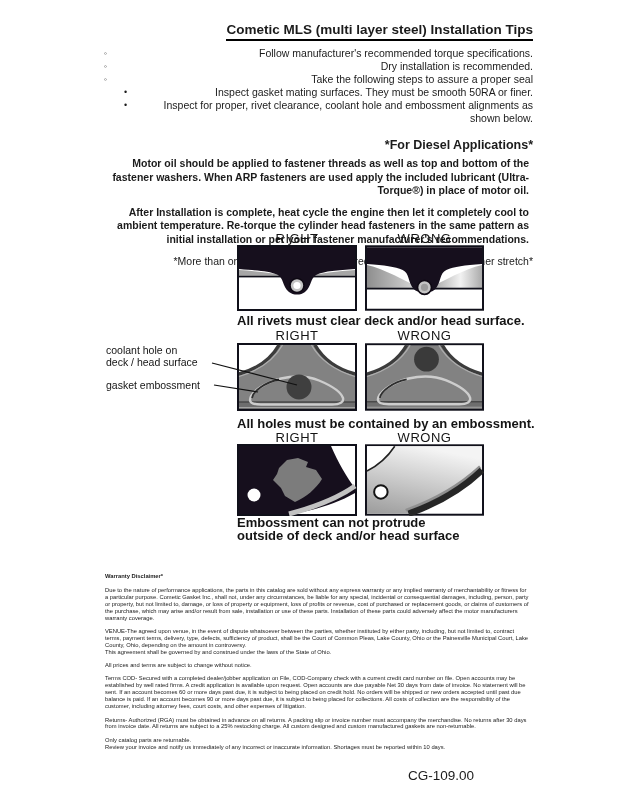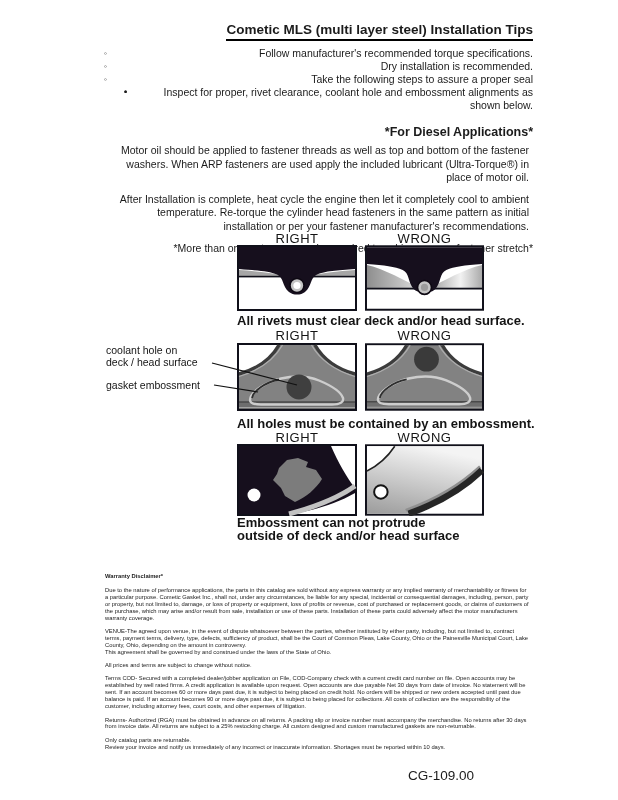--- a/index.html
+++ b/index.html
@@ -15,21 +15,21 @@
     display:inline-block;font-size:13.5px;font-weight:bold;
     border-bottom:2px solid #000;padding-bottom:2px;margin:0 0 6px 0;
   }
   .bullet-list{margin:0;padding:0;list-style:none;font-size:10.5px;line-height:13px;}
   .bullet-item{position:relative;padding-left:9px;}
   .bullet-item .marker{position:absolute;left:-1px;top:0;font-size:8px;line-height:13px;}
   .subbullet-item{position:relative;padding-left:27px;}
   .subbullet-item .marker{position:absolute;left:19px;top:0;font-size:9px;line-height:13px;}
   
   .diesel-heading{font-size:12.5px;font-weight:bold;margin:13px 0 5px 0;}
-  .diesel-para{font-size:10.5px;line-height:13.5px;margin:0 0 8px 0;width:424px;}
+  .diesel-para{font-size:10.5px;line-height:13.5px;margin:0 0 8px 0;width:424px;font-weight:bold;}
   .diesel-note{font-size:10.5px;line-height:13.5px;margin-top:9px;}
   
   .fig-heading{font-size:13px;letter-spacing:.5px;text-align:center;color:#141414;}
   .fig-caption{font-size:13px;color:#141414;font-weight:bold;}
   .fig-box{display:block;}
   .side-label{font-size:10.5px;line-height:12px;text-align:left;color:#141414;}
   #leader-overlay{pointer-events:none;z-index:5;}
   
   #legal-block{left:105px;top:573px;width:424px;font-size:5.8px;line-height:6.9px;color:#222;}
   #legal-block .legal-heading{font-weight:bold;margin-bottom:7px;}
@@ -50,20 +50,21 @@
     <li class="bullet-item">
       <span class="marker">◦</span>
       <span>Dry installation is recommended.</span>
     </li>
     <li class="bullet-item">
       <span class="marker">◦</span>
       <span>Take the following steps to assure a proper seal</span>
     </li>
     <li class="subbullet-item">
       <span class="marker">•</span>
+      <span>Inspect gasket mating surfaces.  They must be smooth 50RA or finer.</span>
     </li>
     <li class="subbullet-item">
       <span class="marker">•</span>
       <span>Inspect for proper, rivet clearance, coolant hole and embossment alignments as shown below.</span>
     </li>
   </ul>
 
   <div class="diesel-heading">*For Diesel Applications*</div>
   <p class="diesel-para">Motor oil should be applied to fastener threads as well as top and bottom of the fastener washers. When ARP fasteners are used apply the included lubricant (Ultra-Torque®) in place of motor oil.</p>
   <p class="diesel-para">After Installation is complete, heat cycle the engine then let it completely cool to ambient temperature. Re-torque the cylinder head fasteners in the same pattern as initial installation or per your fastener manufacturer's recommendations.</p>

